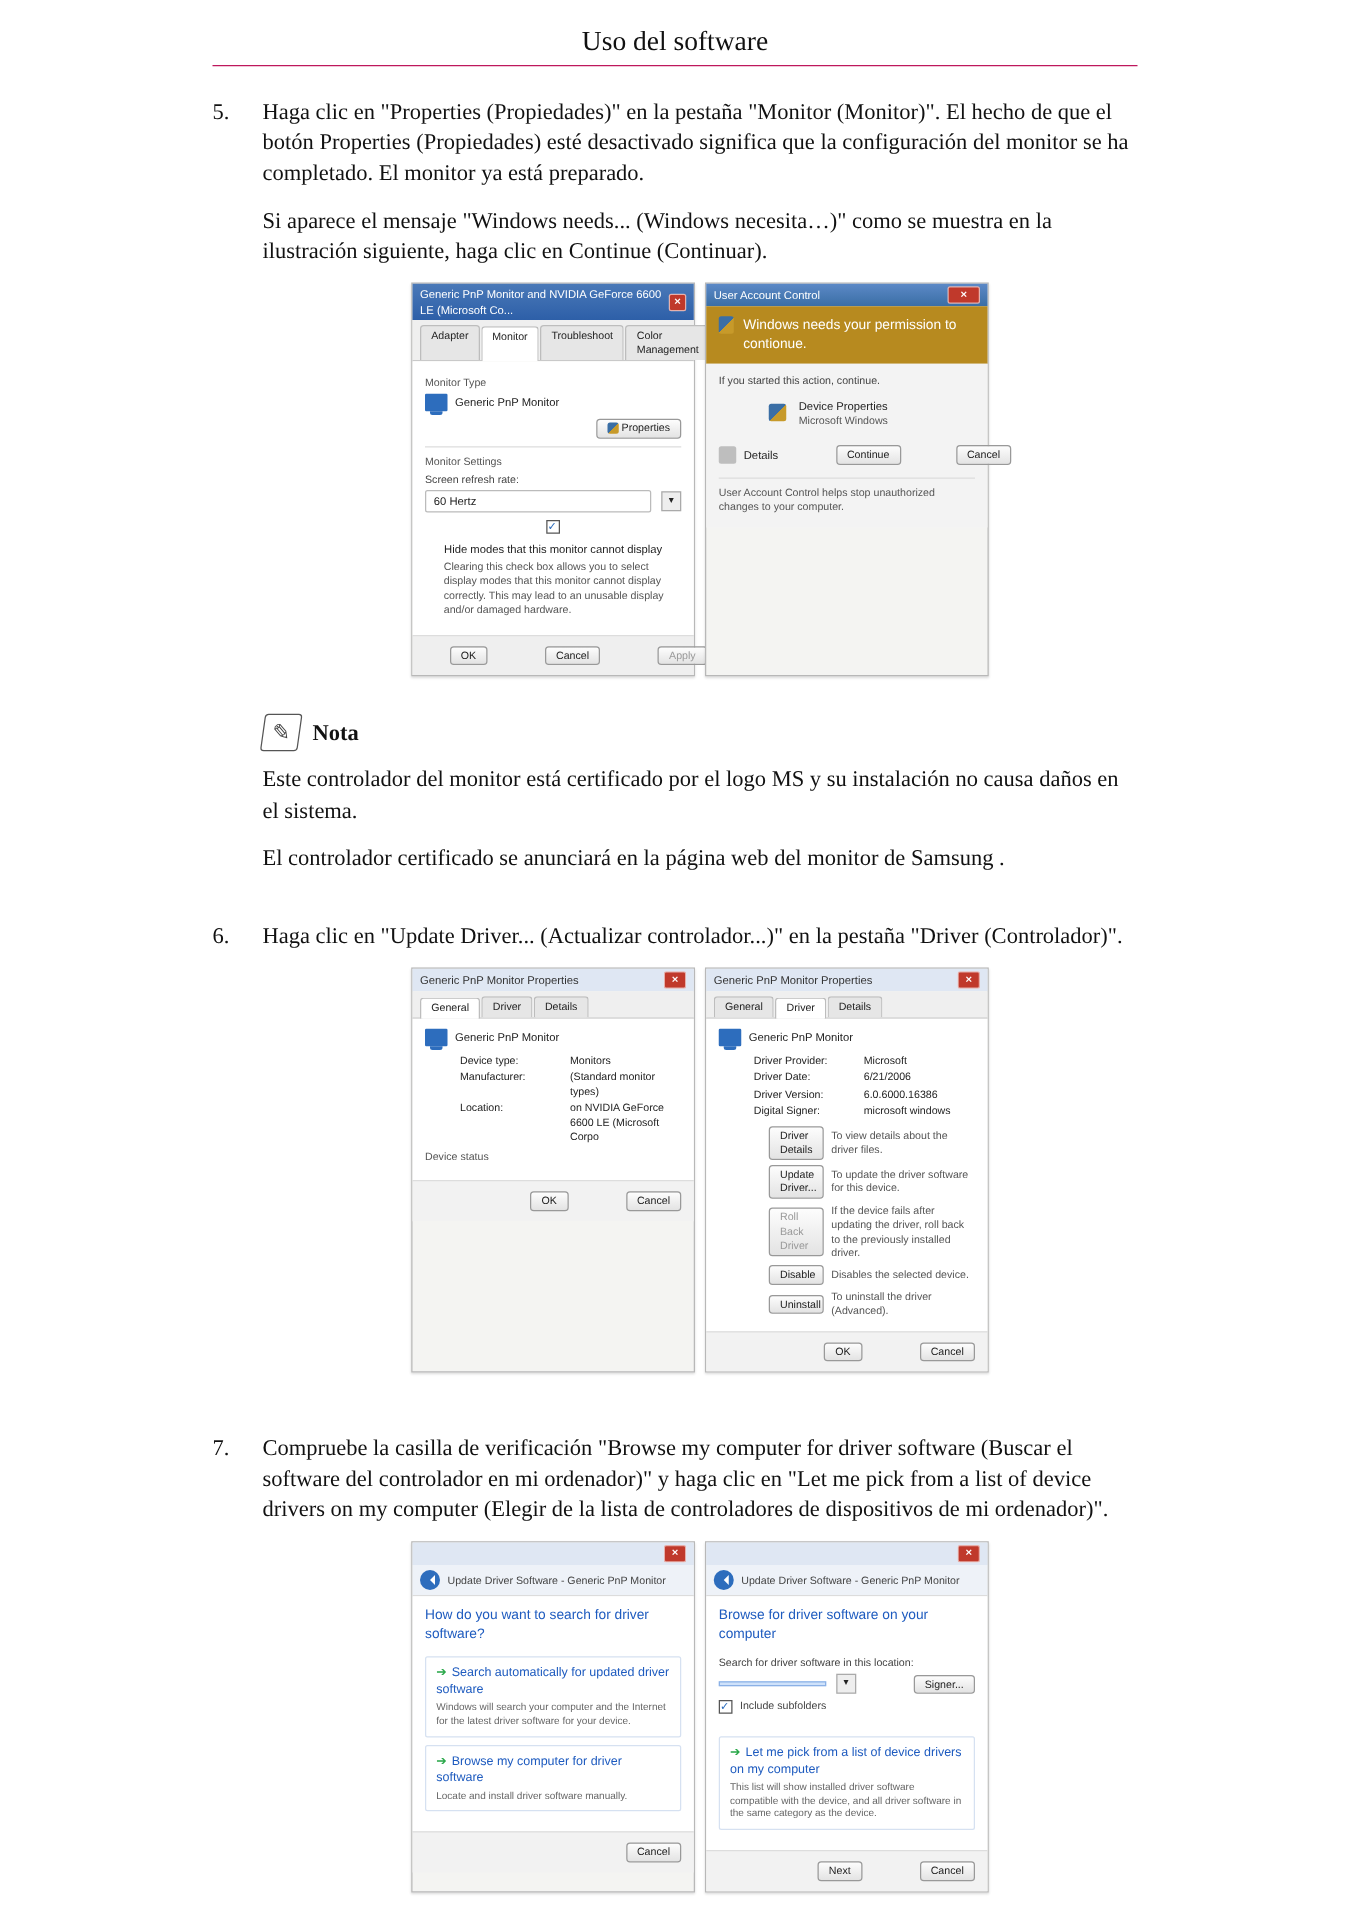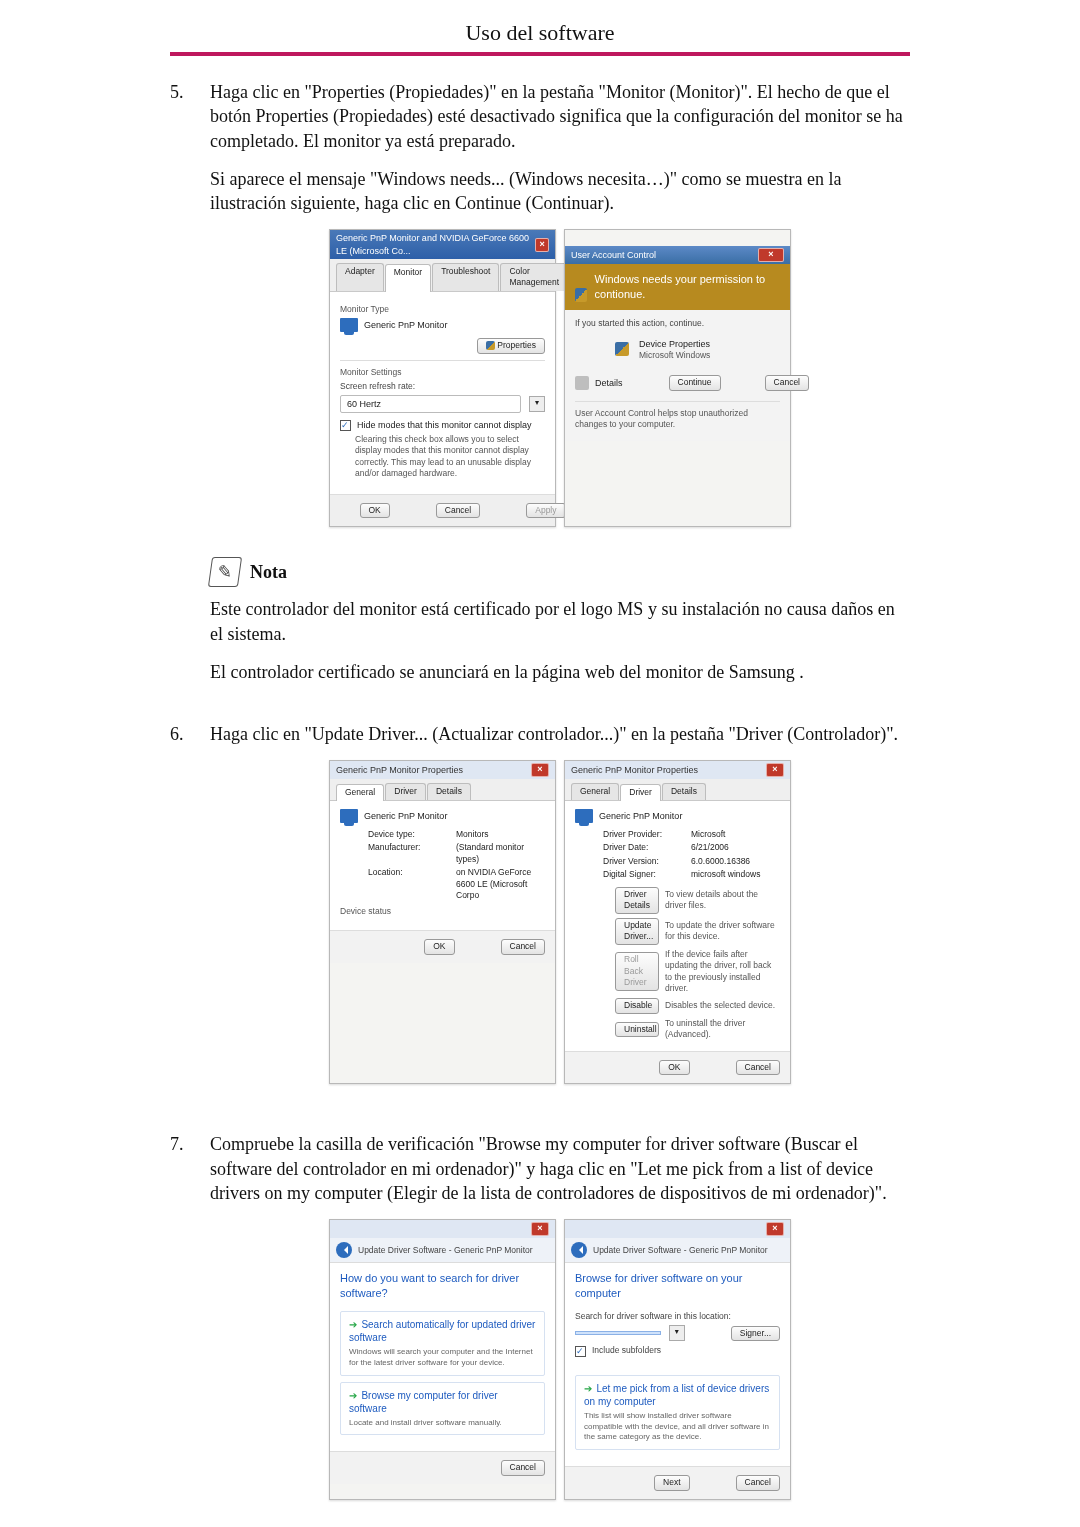--- a/index.html
+++ b/index.html
@@ -25,21 +25,21 @@
   }
   .page{
     width:740px;
     margin:0 auto;
     padding:20px 0 40px;
   }
   .header-title{
     text-align:center;
     font-size:22px;
     padding-bottom:6px;
-    border-bottom:4px solid #be185d;
+    border-bottom:1px solid #be185d;
   }
   hr.footer-rule{border:none;border-top:1px solid #000;margin:10px 0 2px;}
   .body-text{font-size:18px;line-height:1.35;}
   ol.steps{list-style:none;padding:0;margin:0;}
   ol.steps>li{display:flex;margin-top:24px;}
   ol.steps>li>.num{width:40px;flex:none;}
   ol.steps>li>.content{flex:1;}
   p{margin:0 0 14px;}
   .note{display:flex;align-items:center;gap:10px;margin:30px 0 10px;}
   .note-icon{
@@ -103,21 +103,21 @@
   .bullet-arrow{color:#2aa84a;margin-right:4px;}
   .kv{display:grid;grid-template-columns:80px 1fr;gap:2px 8px;font-size:8.5px;margin:6px 0 2px 28px;}
   .pane-h{color:var(--blue);font-size:11px;margin:0 0 10px;}
   .sub{font-size:8.5px;color:#444;}
   .divider{height:1px;background:#ddd;margin:6px 0;}
   .inline-field{border:1px solid #8bb1e6;background:#cfe2fb;padding:1px 30px 1px 4px;font-size:8.5px;display:inline-block;}
   .dropdown-arrow{display:inline-block;width:14px;height:14px;border:1px solid #aaa;background:#eee;text-align:center;line-height:12px;font-size:8px;margin-left:2px;}
   .dropdown-arrow::after{content:"▾";}
   .pane-foot-right{display:flex;justify-content:flex-end;gap:6px;padding:8px 10px;background:#f2f2f2;border-top:1px solid #ddd;}
   .uac-header-band{
-    background:#b78a1f;color:#fff;padding:8px 10px;display:flex;align-items:flex-end;gap:8px;font-size:11px;
+    background:#b78a1f;color:#fff;padding:8px 10px;display:flex;align-items:flex-start;gap:8px;font-size:11px;
   }
   .status-box{border:1px solid #bbb;background:#fff;padding:4px 6px;height:56px;overflow:hidden;font-size:8.5px;}
   .small-muted{font-size:8.5px;color:#555;}
   .crumb-bar{display:flex;align-items:center;gap:6px;padding:4px 6px;background:#eef2f8;border-bottom:1px solid #dcdcdc;}
   .crumb-bar .crumb{font-size:8.5px;color:#444;}
 </style>
 </head>
 <body>
 
 <div class="page">
@@ -156,35 +156,35 @@
                   <span>Properties</span>
                 </span>
               </div>
               <div class="divider"></div>
               <div class="group-title">Monitor Settings</div>
               <div class="sub">Screen refresh rate:</div>
               <div class="row" style="margin:2px 0 6px;">
                 <div class="field" style="flex:1;">60 Hertz</div>
                 <span class="dropdown-arrow"></span>
               </div>
-              <div class="row" style="align-items:flex-end;">
+              <div class="row" style="align-items:center;flex-direction:column;">
                 <span class="chk"></span>
                 <span>Hide modes that this monitor cannot display</span>
               </div>
               <div class="small-muted" style="margin:3px 0 4px 15px;">Clearing this check box allows you to select display modes that this monitor cannot display correctly. This may lead to an unusable display and/or damaged hardware.</div>
             </div>
             <div class="dlg-footer">
               <span class="btn small">OK</span>
               <span class="btn small">Cancel</span>
               <span class="btn small disabled">Apply</span>
             </div>
           </div>
 
           <div class="win" style="width:225px;">
-            <div class="title-bar" style="background:linear-gradient(#5c89c7,#3a6ea5);margin-top:16px;">
+            <div class="title-bar" style="background:linear-gradient(#5c89c7,#3a6ea5);">
               <span>User Account Control</span>
               <span class="x">×</span>
             </div>
             <div class="uac-header-band">
               <span class="icon-shield"></span>
               <span>Windows needs your permission to contionue.</span>
             </div>
             <div class="pane-body" style="background:#f3f3f3;">
               <div class="sub" style="margin-bottom:8px;">If you started this action, continue.</div>
               <div class="row" style="gap:10px;margin-left:8px;padding-left:32px;">

